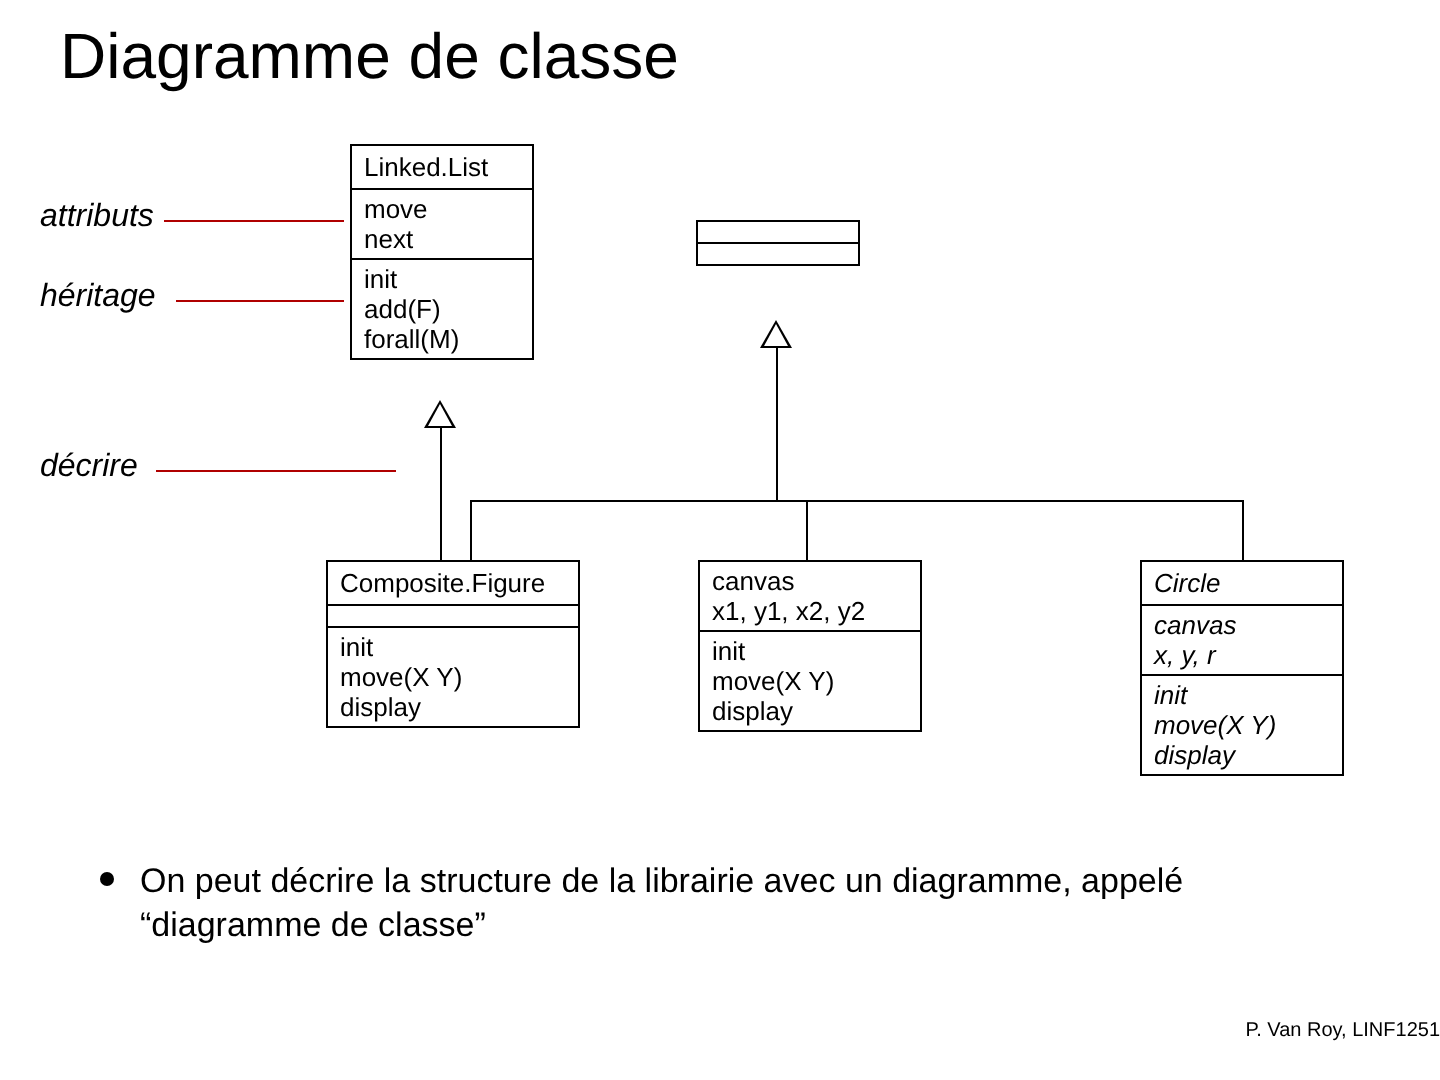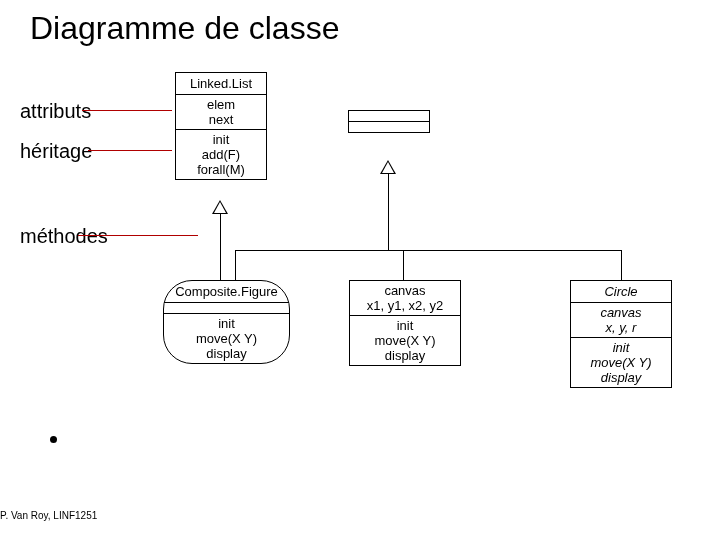--- a/index.html
+++ b/index.html
@@ -19,29 +19,30 @@
   }
   .title {
     position: absolute;
     left: 30px;
     top: 10px;
     font-size: 32px;
     font-weight: normal;
   }
   .label {
     position: absolute;
-    font-size: 20px;
+    font-style: italic;
+    font-size: 16px;
   }
   
   .uml {
     position: absolute;
     border: 1px solid #000;
     background: #fff;
     font-size: 13px;
-    text-align: center;
+    text-align: left;
   }
   .uml .sec {
     border-top: 1px solid #000;
     padding: 2px 6px;
     min-height: 6px;
   }
   .uml .sec:first-child {
     border-top: none;
   }
   .uml .name {
@@ -81,49 +82,49 @@
     left: -20px;
     top: 6px;
     width: 7px;
     height: 7px;
     background: #000;
     border-radius: 50%;
   }
   .footer {
     position: absolute;
     width: 720px;
-    text-align: left;
+    text-align: right;
     font-size: 10px;
     top: 510px;
     color: #000;
   }
   
   .thinred {
     position: absolute;
     background: #b00000;
   }
 </style>
 </head>
 <body>
 
 <div class="slide">
 
   <div class="title">Diagramme de classe</div>
 
   <div class="label" style="left:20px; top:100px;">attributs</div>
   <div class="label" style="left:20px; top:140px;">héritage</div>
-  <div class="label" style="left:20px; top:225px;">méthodes</div>
+  <div class="label" style="left:20px; top:225px;">décrire</div>
 
   <div class="thinred" style="left:82px; top:110px; width:90px; height:1px;"></div>
   <div class="thinred" style="left:88px; top:150px; width:84px; height:1px;"></div>
   <div class="thinred" style="left:78px; top:235px; width:120px; height:1px;"></div>
 
   <div class="uml" style="left:175px; top:72px; width:90px;">
     <div class="sec name">Linked.List</div>
-    <div class="sec" style="white-space:pre-line;">elem
+    <div class="sec" style="white-space:pre-line;">move
 next</div>
     <div class="sec" style="white-space:pre-line;">init
 add(F)
 forall(M)</div>
   </div>
 
   <div class="uml" style="left:348px; top:110px; width:80px;">
     <div class="sec" style="height:4px;"></div>
     <div class="sec" style="height:4px;"></div>
   </div>
@@ -133,21 +134,21 @@
 
   <div class="line" style="left:220px; top:214px; width:1px; height:66px;"></div>
 
   <div class="line" style="left:388px; top:174px; width:1px; height:76px;"></div>
   <div class="line" style="left:235px; top:250px; width:386px; height:1px;"></div>
 
   <div class="line" style="left:235px; top:250px; width:1px; height:30px;"></div>
   <div class="line" style="left:403px; top:250px; width:1px; height:30px;"></div>
   <div class="line" style="left:621px; top:250px; width:1px; height:30px;"></div>
 
-  <div class="uml" style="left:163px; top:280px; width:125px;border-radius:29px;">
+  <div class="uml" style="left:163px; top:280px; width:125px;">
     <div class="sec name">Composite.Figure</div>
     <div class="sec" style="height:6px;"></div>
     <div class="sec" style="white-space:pre-line;">init
 move(X Y)
 display</div>
   </div>
 
   <div class="uml" style="left:349px; top:280px; width:110px;">
     <div class="sec" style="white-space:pre-line;">canvas
 x1, y1, x2, y2</div>
@@ -160,17 +161,18 @@
     <div class="sec name">Circle</div>
     <div class="sec" style="white-space:pre-line;">canvas
 x, y, r</div>
     <div class="sec" style="white-space:pre-line;">init
 move(X Y)
 display</div>
   </div>
 
   <div class="bullet-row" style="top:430px;">
     <div class="bullet-dot"></div>
+    <span>On peut décrire la structure de la librairie avec un diagramme, appelé “diagramme de classe”</span>
   </div>
 
   <div class="footer">P. Van Roy, LINF1251</div>
 
 </div>
 
 </body></html>

